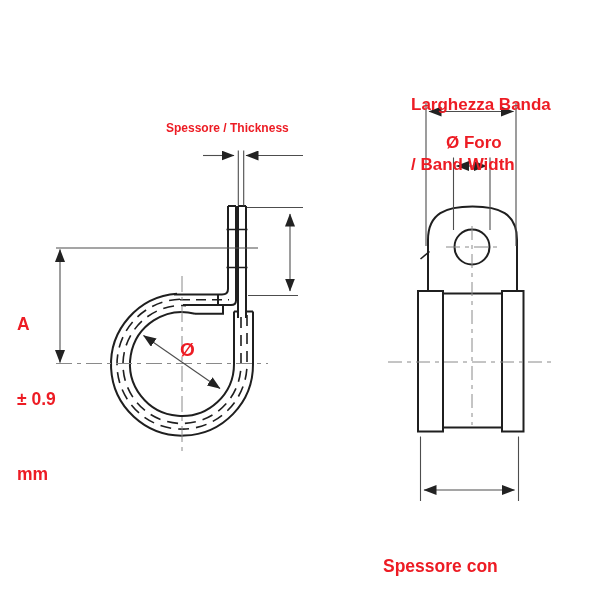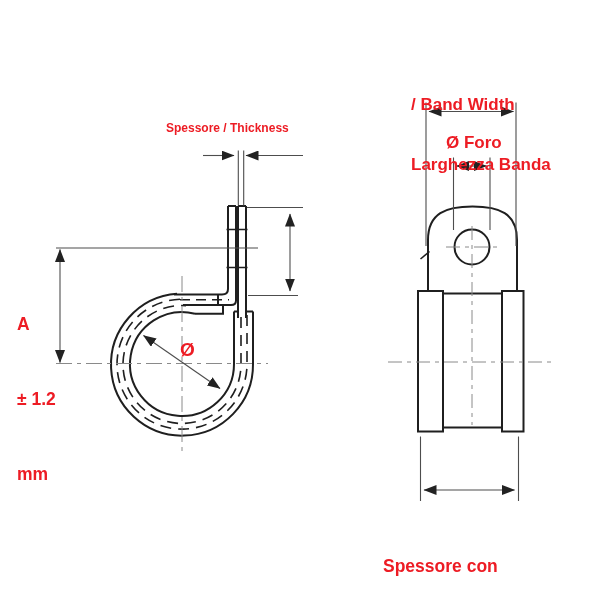--- a/index.html
+++ b/index.html
@@ -95,29 +95,29 @@
 
       <path d="M420.5,436.5 L420.5,501 M518.5,436.5 L518.5,501"></path>
       <line x1="424" y1="490" x2="514.5" y2="490" marker-start="url(#ah)" marker-end="url(#ah)"></line>
     </g>
   </svg>
 
   <div class="lbl" style="left:166px;top:121px;font-size:12px;">Spessore / Thickness</div>
 
   <div class="lbl" style="left:17px;top:262px;font-size:17.5px;line-height:25px;">
     <div>A</div>
-    <div>± 1.2</div>
+    <div>± 0.9</div>
     <div>mm</div>
   </div>
 
   <div class="lbl" style="left:180px;top:339px;font-size:19px;">Ø</div>
 
   <div class="lbl" style="left:411px;top:55px;font-size:17px;line-height:20px;">
+    <div>Larghezza Banda</div>
     <div>/ Band Width</div>
-    <div>Larghezza Banda</div>
   </div>
 
   <div class="lbl" style="left:446px;top:133px;font-size:17px;">Ø Foro</div>
 
   <div class="lbl" style="left:383px;top:509px;font-size:17.5px;line-height:23px;">
     <div>Spessore con</div>
     
   </div>
 
 </div>

